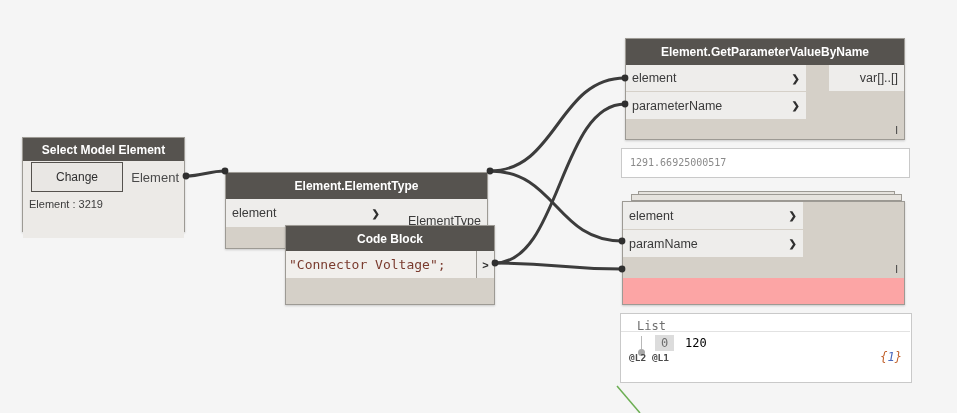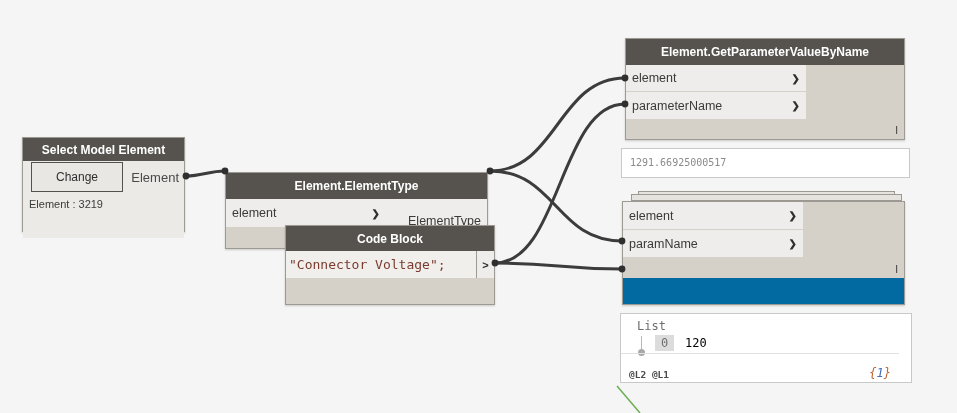--- a/index.html
+++ b/index.html
@@ -1,19 +1,19 @@
 <!DOCTYPE html>
 <html><head>
 <meta charset="utf-8">
 <style>
   html,body{margin:0;padding:0;}
   .canvas{position:relative;width:957px;height:413px;background:#f5f5f5;
           font-family:"Liberation Sans",sans-serif;overflow:hidden;}
   .node{position:absolute;border:1px solid #9d9a94;box-shadow:0 1px 2px rgba(0,0,0,.18);
-        box-sizing:border-box;background:#0369a1;}
+        box-sizing:border-box;background:#fca5a5;}
   .node-header{background:#56534f;color:#ffffff;font-weight:bold;font-size:12px;
                display:flex;align-items:center;justify-content:center;white-space:nowrap;}
   .rows{position:relative;background:#d5d0c8;}
   .port-in{position:absolute;left:0;background:#eeedeb;display:flex;align-items:center;
            font-size:12.5px;color:#3a3a3a;box-sizing:border-box;padding:0 6px;}
   .port-in .chev{margin-left:auto;font-size:10px;font-weight:bold;color:#2f2f2f;}
   .port-out{position:absolute;right:0;background:#eeedeb;display:flex;align-items:center;
             justify-content:flex-end;font-size:12.5px;color:#3a3a3a;box-sizing:border-box;padding:0 6px;}
   .node-footer{position:relative;background:#d5d0c8;}
   .lacing{position:absolute;right:6px;bottom:3px;font-size:10px;color:#3a3a3a;}
@@ -30,22 +30,22 @@
   .code-out{width:17px;background:#eeedeb;border-left:1px solid #9d9a94;display:flex;
             align-items:center;justify-content:center;font-size:11px;font-weight:bold;color:#2f2f2f;}
   .stack-bar{position:absolute;background:#e6e3de;border:1px solid #9d9a94;box-sizing:border-box;}
   .wires{position:absolute;left:0;top:0;width:957px;height:413px;pointer-events:none;z-index:6;}
   .lp-root{position:absolute;left:16px;top:5px;font-size:12px;color:#6f6f6f;}
   .lp-line{position:absolute;left:20px;top:22px;width:1px;height:13px;background:#b8b8b8;}
   .lp-dot{position:absolute;left:17px;top:35px;width:7px;height:7px;border-radius:50%;background:#a8a8a8;}
   .lp-index{position:absolute;left:34px;top:21px;height:16px;line-height:16px;padding:0 6px;
             background:#dcdcdc;font-size:12px;color:#6f6f6f;}
   .lp-value{position:absolute;left:64px;top:21px;height:16px;line-height:16px;font-size:12px;color:#000000;}
-  .lp-footer{position:absolute;left:0;right:12px;bottom:0;height:24px;border-top:1px solid #e2e2e2;
-             display:flex;align-items:flex-end;justify-content:space-between;padding:2px 8px;}
+  .lp-footer{position:absolute;left:0;right:1px;bottom:0;height:24px;border-top:1px solid #e2e2e2;
+             display:flex;align-items:center;justify-content:space-between;padding:13px 8px;}
   .lp-levels{font-size:9.5px;font-weight:bold;color:#4a4a4a;}
   .lp-count{font-size:12px;font-style:italic;}
   .lp-count .brace{color:#c2622d;}
   .lp-count .num{color:#4a69bd;}
 </style>
 </head>
 <body>
 
 <div class="canvas">
 
@@ -86,20 +86,23 @@
   <div class="node" style="left:625px;top:38px;width:280px;height:102px;">
     <div class="node-header" style="height:26px">Element.GetParameterValueByName</div>
     <div class="rows" style="height:54px">
       <div class="port-in" style="top:0;width:180px;height:26px">
         <span>element</span>
         <span class="chev">❯</span>
       </div>
       <div class="port-in" style="top:27px;width:180px;height:27px">
         <span>parameterName</span>
         <span class="chev">❯</span>
+      </div>
+      <div class="port-out" style="top:0;width:75px;height:26px">
+        <span>var[]..[]</span>
       </div>
     </div>
     <div class="node-footer" style="height:20px">
       <span class="lacing">I</span>
     </div>
   </div>
 
   <div class="preview" style="left:621px;top:148px;width:289px;height:30px;">
     <div class="mono" style="padding-left:8px;line-height:28px;font-size:10px;color:#8a8a8a;">1291.66925000517</div>
   </div>

